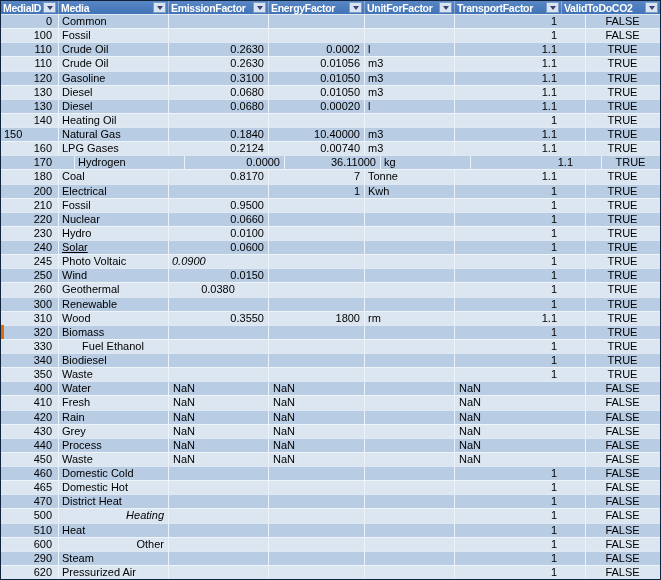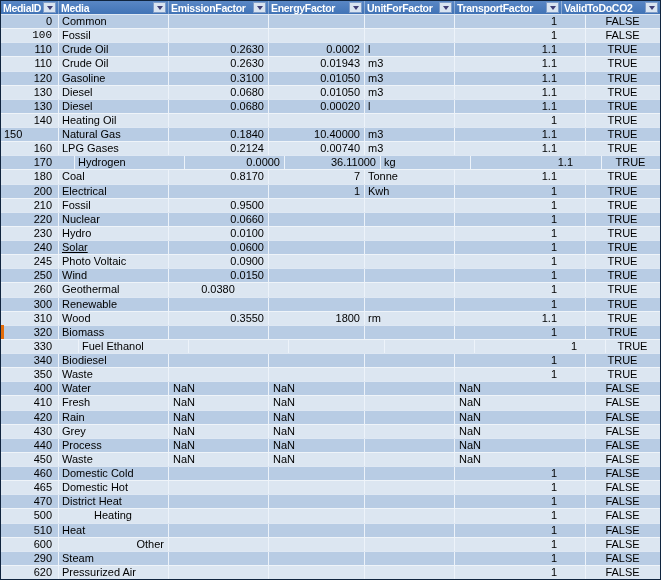--- a/index.html
+++ b/index.html
@@ -145,42 +145,42 @@
       <div class="trow dark">
         <div class="tcell id-col" style="flex-basis: 57px; text-align: right;">0</div>
         <div class="tcell" style="flex-basis: 110px; text-align: left;">Common</div>
         <div class="tcell" style="flex-basis: 100px; text-align: right;"></div>
         <div class="tcell" style="flex-basis: 96px; text-align: right;"></div>
         <div class="tcell" style="flex-basis: 90px; text-align: left;"></div>
         <div class="tcell" style="flex-basis: 107px; text-align: right;">1</div>
         <div class="tcell last" style="flex-basis: 101px; text-align: center;">FALSE</div>
       </div>
       <div class="trow light">
-        <div class="tcell id-col" style="flex-basis: 57px; text-align: right; font-family: Liberation Mono, monospace;">100</div>
+        <div class="tcell id-col" style="flex-basis: 57px; text-align: right;">100</div>
         <div class="tcell" style="flex-basis: 110px; text-align: left;">Fossil</div>
         <div class="tcell" style="flex-basis: 100px; text-align: right;"></div>
         <div class="tcell" style="flex-basis: 96px; text-align: right;"></div>
         <div class="tcell" style="flex-basis: 90px; text-align: left;"></div>
         <div class="tcell" style="flex-basis: 107px; text-align: right;">1</div>
         <div class="tcell last" style="flex-basis: 101px; text-align: center;">FALSE</div>
       </div>
       <div class="trow dark">
         <div class="tcell id-col" style="flex-basis: 57px; text-align: right;">110</div>
         <div class="tcell" style="flex-basis: 110px; text-align: left;">Crude Oil</div>
         <div class="tcell" style="flex-basis: 100px; text-align: right;">0.2630</div>
         <div class="tcell" style="flex-basis: 96px; text-align: right;">0.0002</div>
         <div class="tcell" style="flex-basis: 90px; text-align: left;">l</div>
         <div class="tcell" style="flex-basis: 107px; text-align: right;">1.1</div>
         <div class="tcell last" style="flex-basis: 101px; text-align: center;">TRUE</div>
       </div>
       <div class="trow light">
         <div class="tcell id-col" style="flex-basis: 57px; text-align: right;">110</div>
         <div class="tcell" style="flex-basis: 110px; text-align: left;">Crude Oil</div>
         <div class="tcell" style="flex-basis: 100px; text-align: right;">0.2630</div>
-        <div class="tcell" style="flex-basis: 96px; text-align: right;">0.01943</div>
+        <div class="tcell" style="flex-basis: 96px; text-align: right;">0.01056</div>
         <div class="tcell" style="flex-basis: 90px; text-align: left;">m3</div>
         <div class="tcell" style="flex-basis: 107px; text-align: right;">1.1</div>
         <div class="tcell last" style="flex-basis: 101px; text-align: center;">TRUE</div>
       </div>
       <div class="trow dark">
         <div class="tcell id-col" style="flex-basis: 57px; text-align: right;">120</div>
         <div class="tcell" style="flex-basis: 110px; text-align: left;">Gasoline</div>
         <div class="tcell" style="flex-basis: 100px; text-align: right;">0.3100</div>
         <div class="tcell" style="flex-basis: 96px; text-align: right;">0.01050</div>
         <div class="tcell" style="flex-basis: 90px; text-align: left;">m3</div>
@@ -291,21 +291,21 @@
         <div class="tcell" style="flex-basis: 110px; text-align: left; text-decoration: underline;">Solar</div>
         <div class="tcell" style="flex-basis: 100px; text-align: right;">0.0600</div>
         <div class="tcell" style="flex-basis: 96px; text-align: right;"></div>
         <div class="tcell" style="flex-basis: 90px; text-align: left;"></div>
         <div class="tcell" style="flex-basis: 107px; text-align: right;">1</div>
         <div class="tcell last" style="flex-basis: 101px; text-align: center;">TRUE</div>
       </div>
       <div class="trow light">
         <div class="tcell id-col" style="flex-basis: 57px; text-align: right;">245</div>
         <div class="tcell" style="flex-basis: 110px; text-align: left;">Photo Voltaic</div>
-        <div class="tcell" style="flex-basis: 100px; text-align: right;">0.0900</div>
+        <div class="tcell" style="flex-basis: 100px;  font-style: italic;">0.0900</div>
         <div class="tcell" style="flex-basis: 96px; text-align: right;"></div>
         <div class="tcell" style="flex-basis: 90px; text-align: left;"></div>
         <div class="tcell" style="flex-basis: 107px; text-align: right;">1</div>
         <div class="tcell last" style="flex-basis: 101px; text-align: center;">TRUE</div>
       </div>
       <div class="trow dark">
         <div class="tcell id-col" style="flex-basis: 57px; text-align: right;">250</div>
         <div class="tcell" style="flex-basis: 110px; text-align: left;">Wind</div>
         <div class="tcell" style="flex-basis: 100px; text-align: right;">0.0150</div>
         <div class="tcell" style="flex-basis: 96px; text-align: right;"></div>
@@ -344,21 +344,21 @@
         <div class="tcell id-col" style="flex-basis: 57px; text-align: right;">320</div>
         <div class="tcell" style="flex-basis: 110px; text-align: left;">Biomass</div>
         <div class="tcell" style="flex-basis: 100px; text-align: right;"></div>
         <div class="tcell" style="flex-basis: 96px; text-align: right;"></div>
         <div class="tcell" style="flex-basis: 90px; text-align: left;"></div>
         <div class="tcell" style="flex-basis: 107px; text-align: right;">1</div>
         <div class="tcell last" style="flex-basis: 101px; text-align: center;">TRUE</div>
       </div>
       <div class="trow light">
         <div class="tcell id-col" style="flex-basis: 57px; text-align: right;">330</div>
-        <div class="tcell" style="flex-basis: 110px; text-align: left; margin-left: 20px;">Fuel Ethanol</div>
+        <div class="tcell" style="flex-basis: 110px; text-align: center;">Fuel Ethanol</div>
         <div class="tcell" style="flex-basis: 100px; text-align: right;"></div>
         <div class="tcell" style="flex-basis: 96px; text-align: right;"></div>
         <div class="tcell" style="flex-basis: 90px; text-align: left;"></div>
         <div class="tcell" style="flex-basis: 107px; text-align: right;">1</div>
         <div class="tcell last" style="flex-basis: 101px; text-align: center;">TRUE</div>
       </div>
       <div class="trow dark">
         <div class="tcell id-col" style="flex-basis: 57px; text-align: right;">340</div>
         <div class="tcell" style="flex-basis: 110px; text-align: left;">Biodiesel</div>
         <div class="tcell" style="flex-basis: 100px; text-align: right;"></div>
@@ -452,21 +452,21 @@
         <div class="tcell id-col" style="flex-basis: 57px; text-align: right;">470</div>
         <div class="tcell" style="flex-basis: 110px; text-align: left;">District Heat</div>
         <div class="tcell" style="flex-basis: 100px; text-align: right;"></div>
         <div class="tcell" style="flex-basis: 96px; text-align: right;"></div>
         <div class="tcell" style="flex-basis: 90px; text-align: left;"></div>
         <div class="tcell" style="flex-basis: 107px; text-align: right;">1</div>
         <div class="tcell last" style="flex-basis: 101px; text-align: center;">FALSE</div>
       </div>
       <div class="trow light">
         <div class="tcell id-col" style="flex-basis: 57px; text-align: right;">500</div>
-        <div class="tcell" style="flex-basis: 110px; text-align: center;">Heating</div>
+        <div class="tcell" style="flex-basis: 110px; text-align: right; font-style: italic;">Heating</div>
         <div class="tcell" style="flex-basis: 100px; text-align: right;"></div>
         <div class="tcell" style="flex-basis: 96px; text-align: right;"></div>
         <div class="tcell" style="flex-basis: 90px; text-align: left;"></div>
         <div class="tcell" style="flex-basis: 107px; text-align: right;">1</div>
         <div class="tcell last" style="flex-basis: 101px; text-align: center;">FALSE</div>
       </div>
       <div class="trow dark">
         <div class="tcell id-col" style="flex-basis: 57px; text-align: right;">510</div>
         <div class="tcell" style="flex-basis: 110px; text-align: left;">Heat</div>
         <div class="tcell" style="flex-basis: 100px; text-align: right;"></div>

